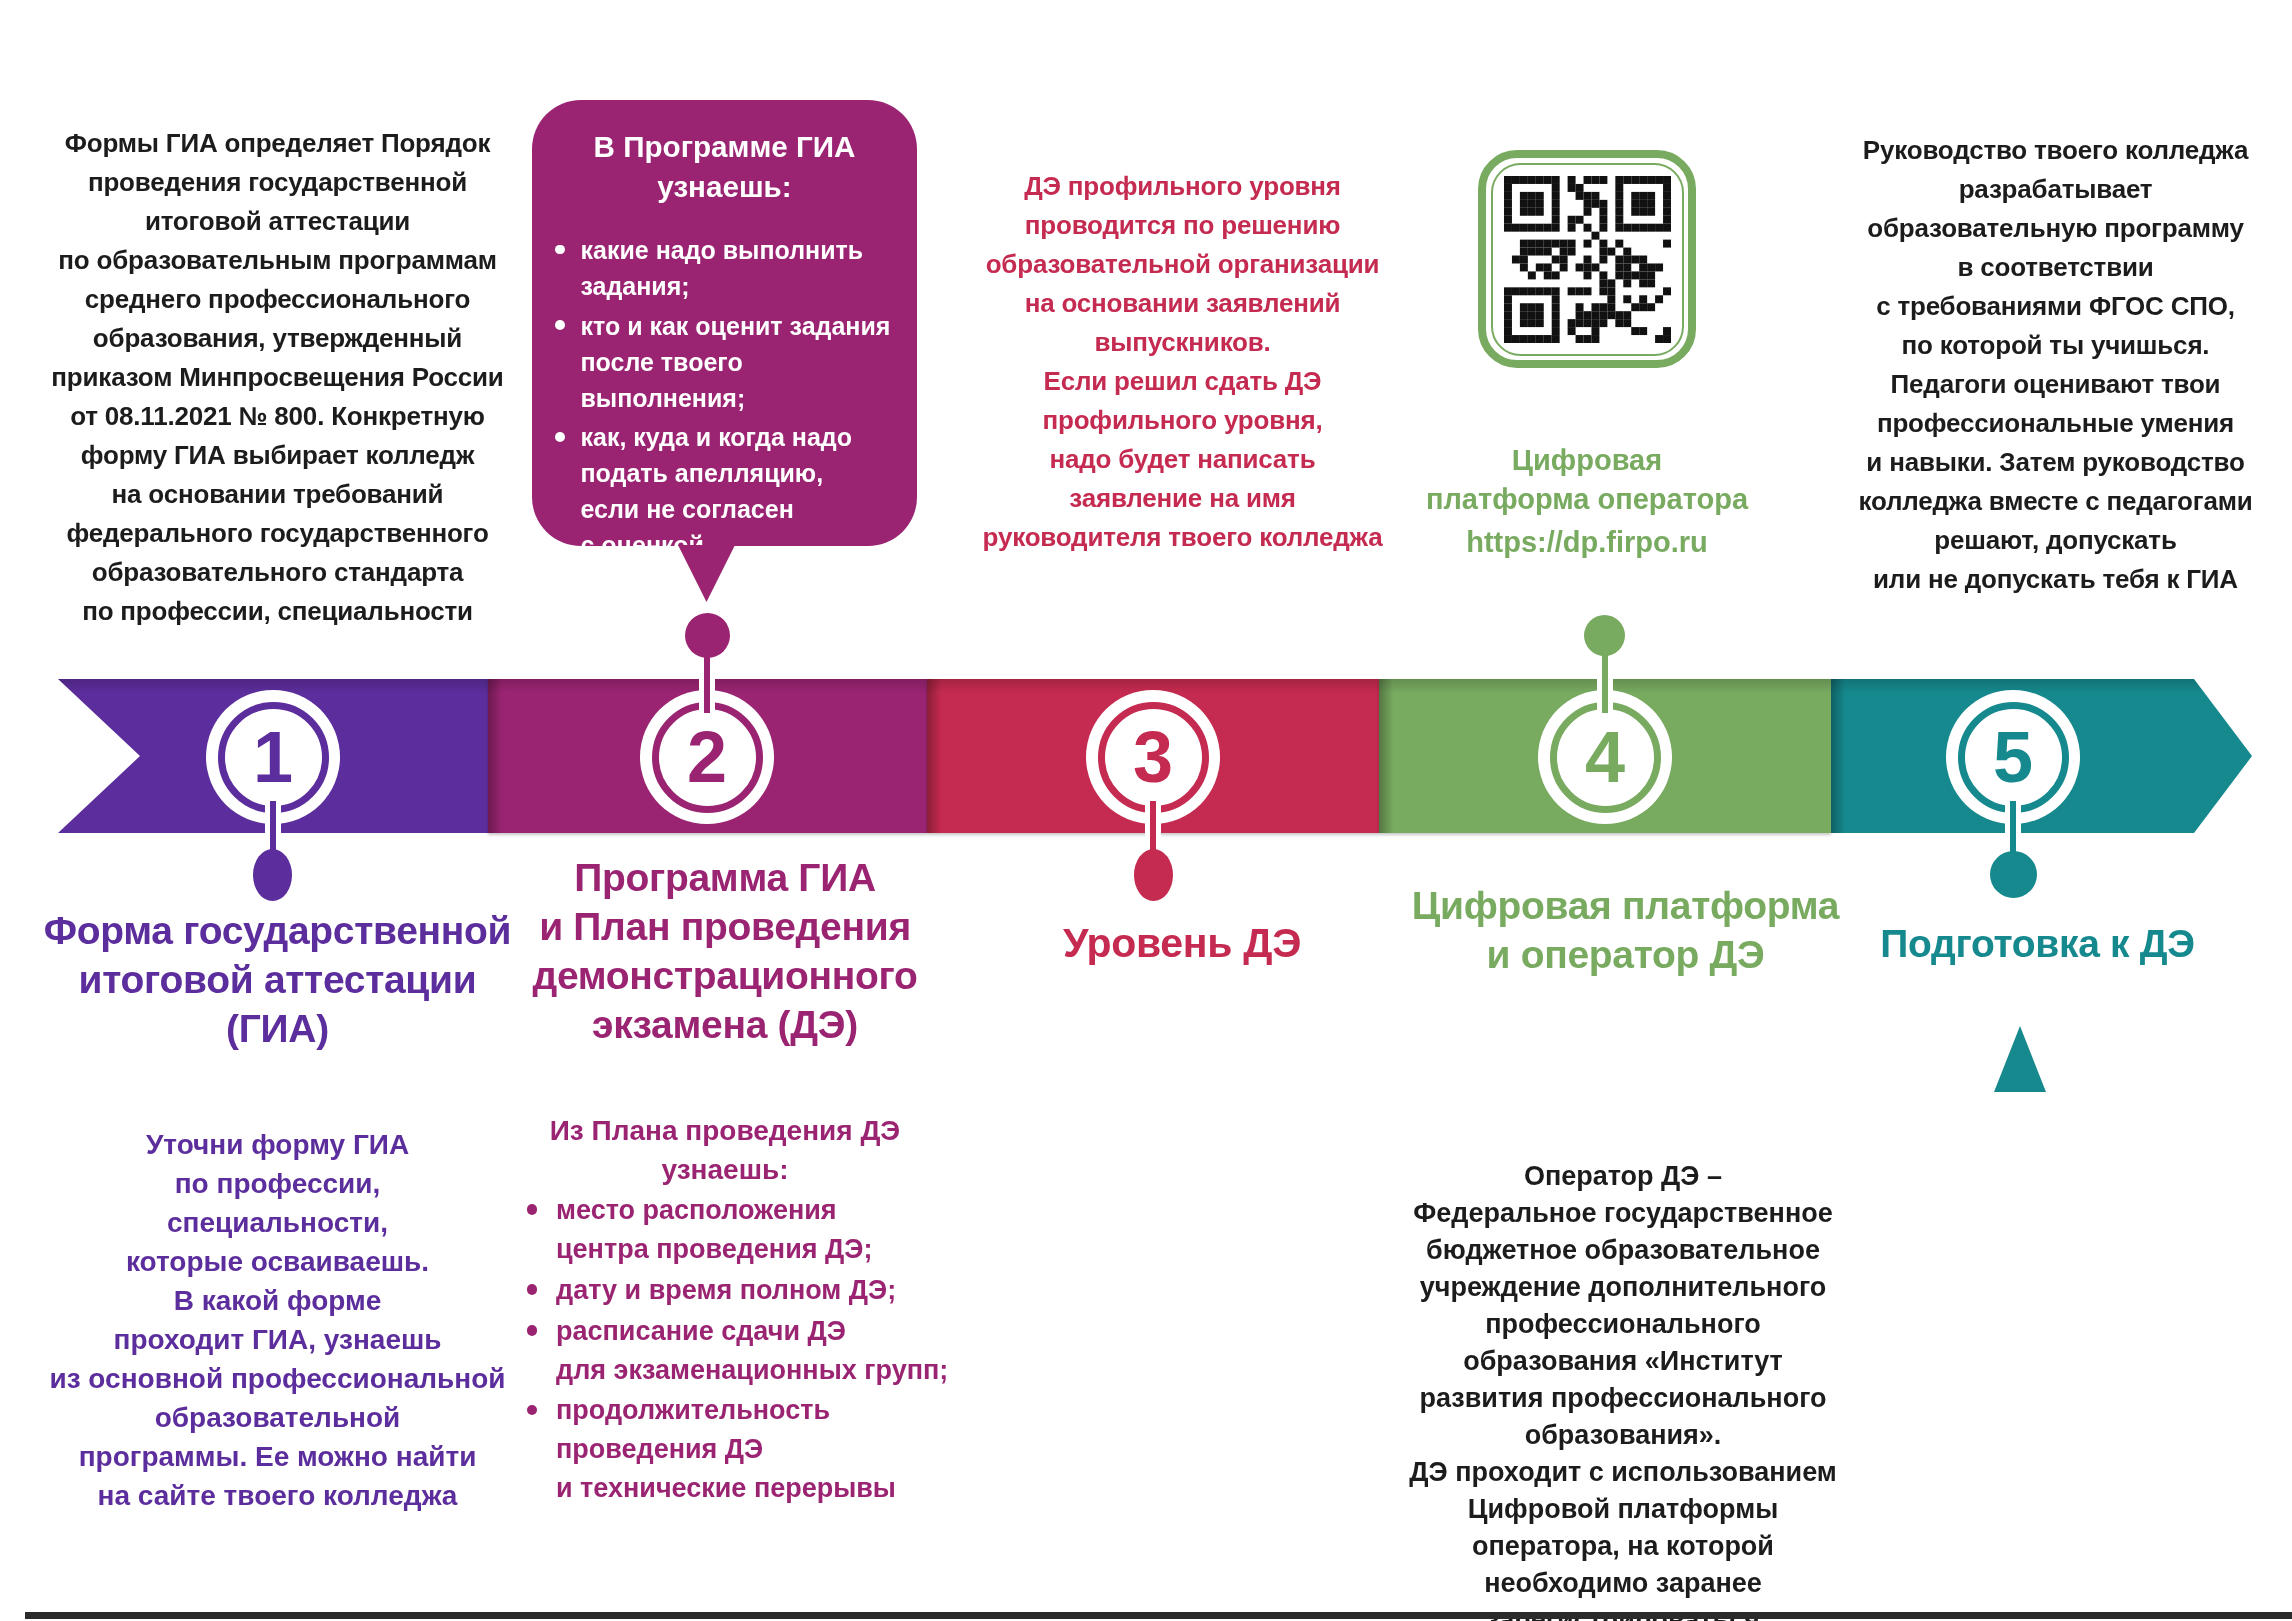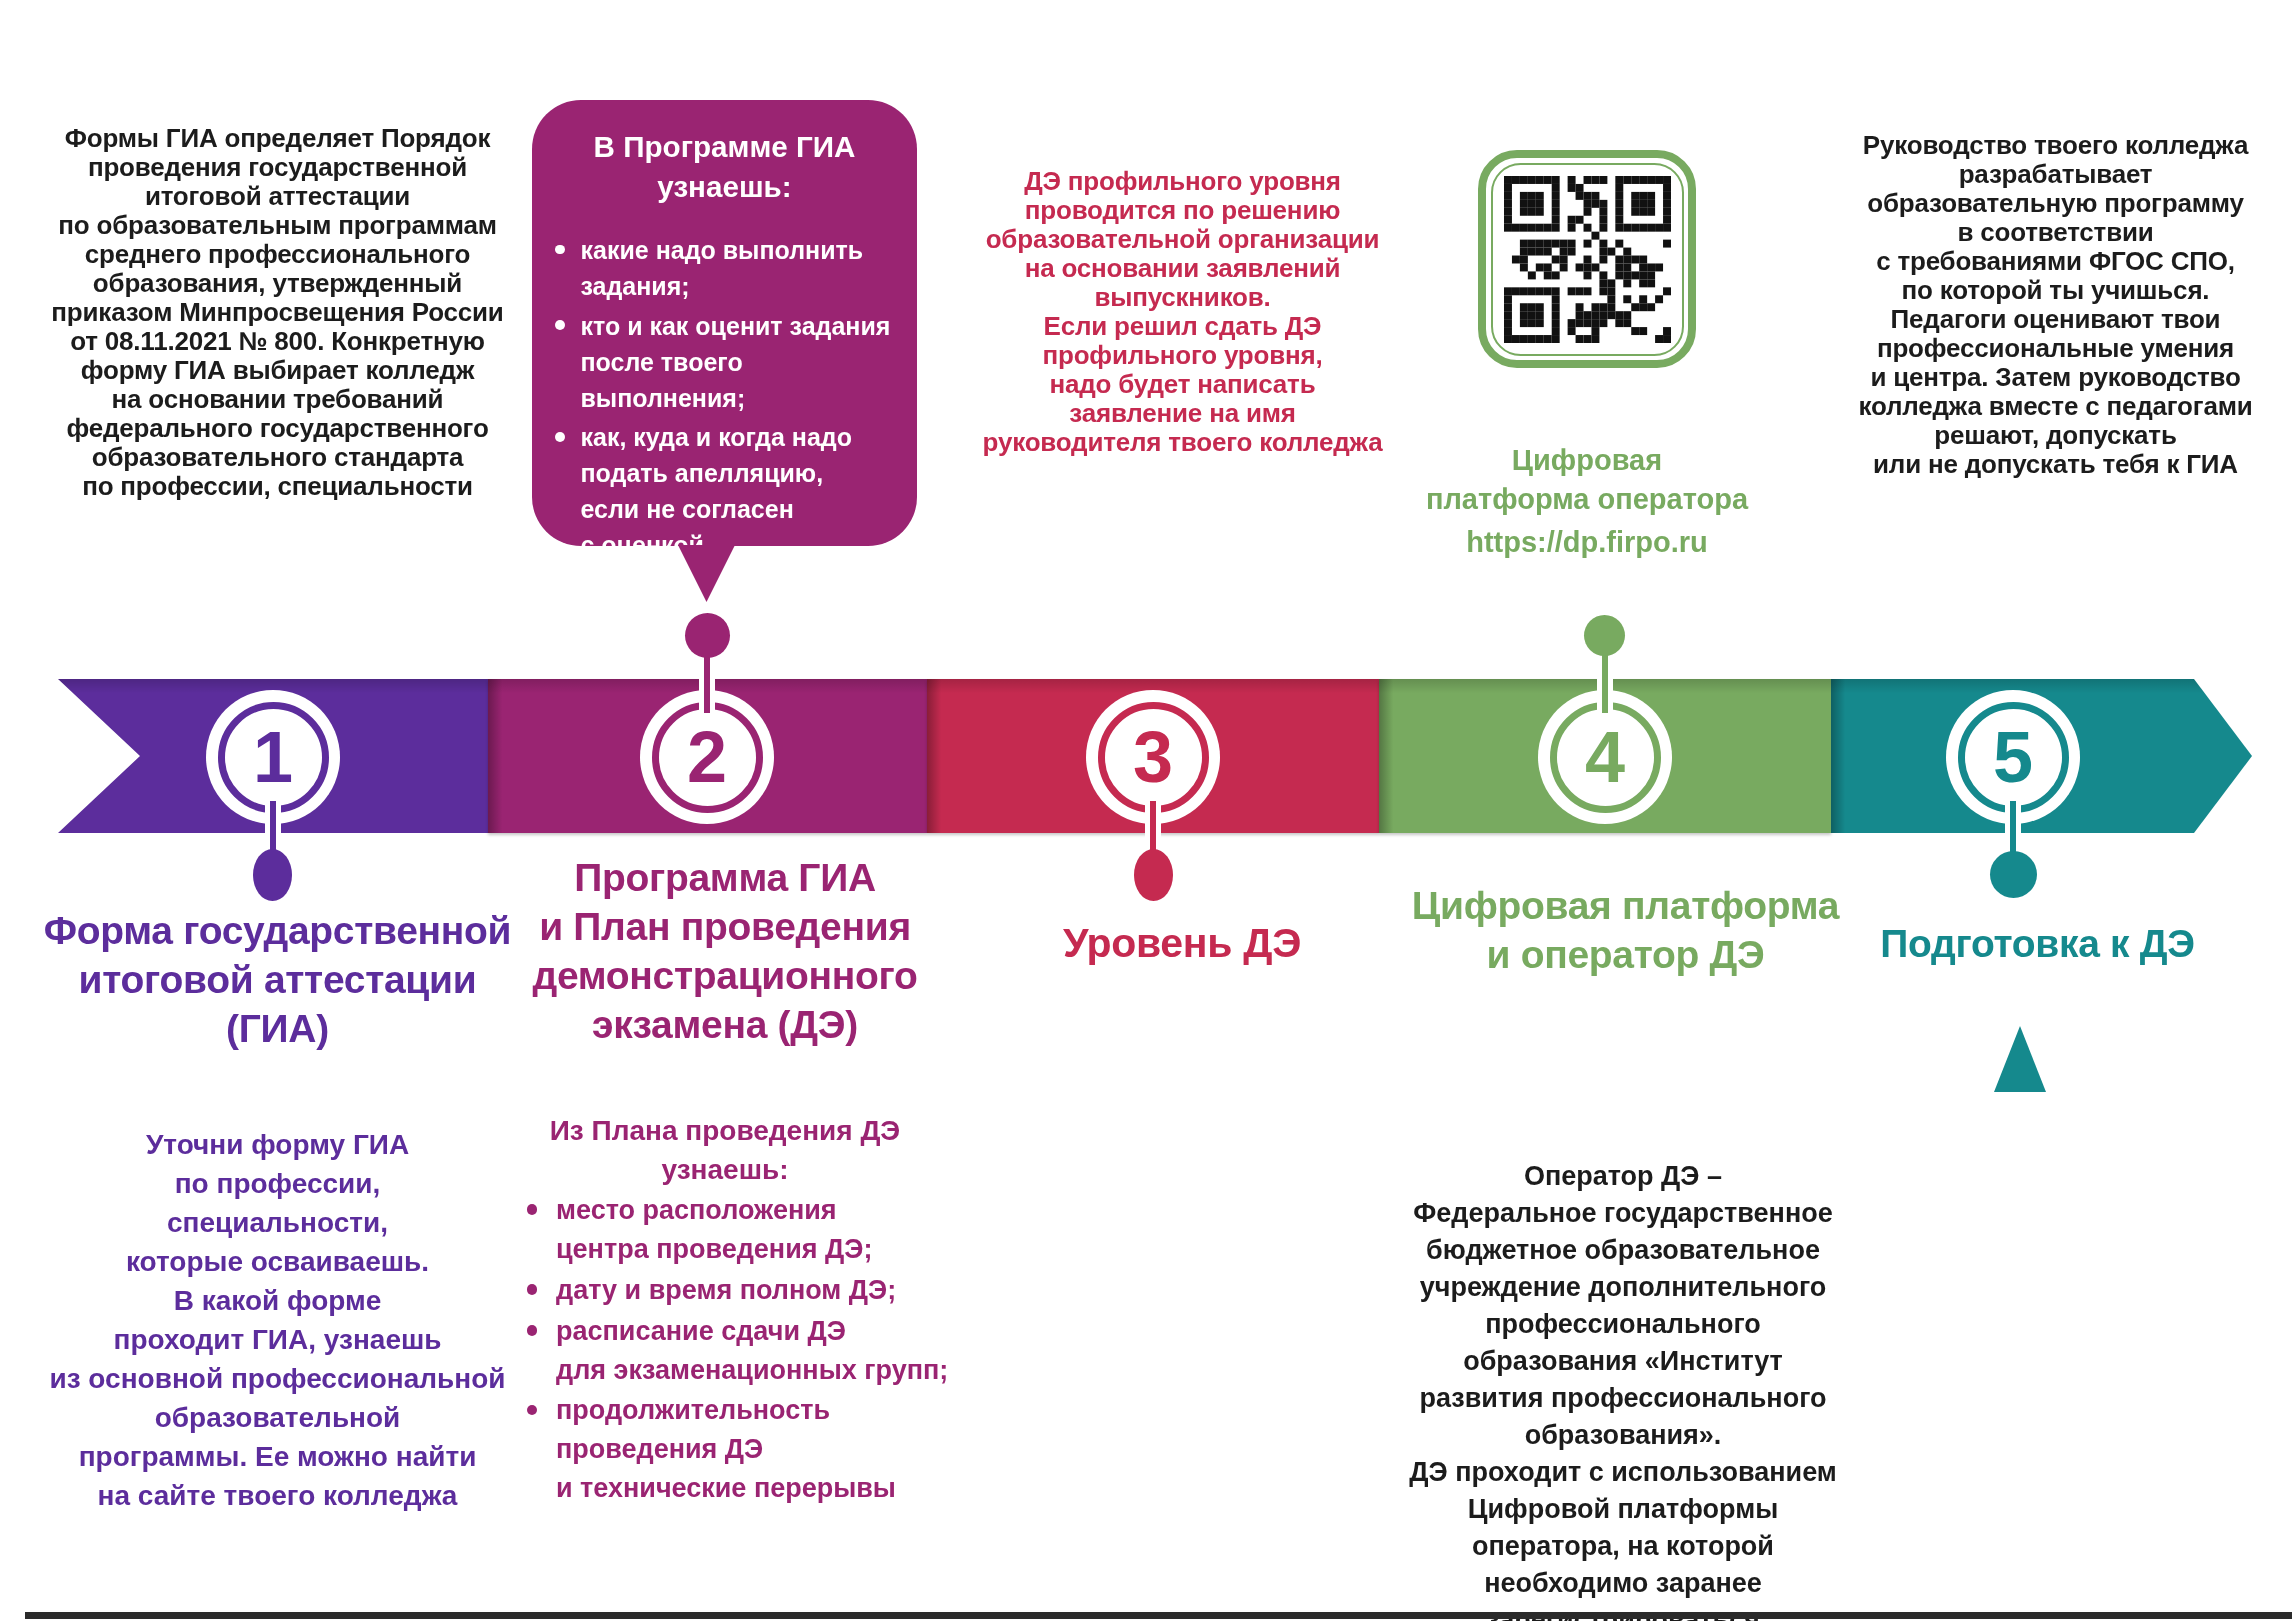--- a/index.html
+++ b/index.html
@@ -4,21 +4,21 @@
 <title>ГИА / ДЭ инфографика</title>
 <style>
   html,body{margin:0;padding:0;background:#fff;}
   .canvas{position:relative;width:2293px;height:1621px;background:#fff;overflow:hidden;
           font-family:"Liberation Sans",sans-serif;color:#1c1c1c;}
   .abs{position:absolute;}
   .center{text-align:center;}
   .pre{white-space:pre-line;}
 
   
-  .t-block{font-size:26px;line-height:29px;font-weight:700;letter-spacing:-0.2px;}
+  .t-block{font-size:26px;line-height:39px;font-weight:700;letter-spacing:-0.2px;}
   .t-black{color:#1c1c1c;}
   .t-accent{color:var(--c);}
 
   
   .bubble{background:var(--c);border-radius:49px;color:#fff;}
   .bubble-title{font-size:29.6px;line-height:40px;font-weight:700;text-align:center;padding-top:27px;}
   .bubble-list{list-style:none;margin:25px 10.7px 0 21.5px;padding:0;}
   .bubble-list li{position:relative;padding-left:27px;font-size:25px;line-height:36px;
                   font-weight:700;color:#fff;text-align:left;white-space:pre-line;margin-bottom:3.6px;}
   .bubble-list li::before{content:'';position:absolute;left:1.8px;top:12.5px;width:9.9px;height:9.9px;
@@ -349,21 +349,21 @@
   <div class="abs qr-caption center" style="left: 1408px; top: 523px; width: 358px; --c: #78aa60;">https://dp.firpo.ru</div>
 
   <div class="abs t-block t-black center pre" style="left:1827px;top:131px;width:457px;">Руководство твоего колледжа
 разрабатывает
 образовательную программу
 в соответствии
 с требованиями ФГОС СПО,
 по которой ты учишься.
 Педагоги оценивают твои
 профессиональные умения
-и центра. Затем руководство
+и навыки. Затем руководство
 колледжа вместе с педагогами
 решают, допускать
 или не допускать тебя к ГИА</div>
 
   <div class="seg seg1" style="--c: #5c2d9c;"></div>
   <div class="seg seg2 seg-shadow" style="--c: #9a2472;"></div>
   <div class="seg seg3 seg-shadow" style="--c: #c52a50;"></div>
   <div class="seg seg4 seg-shadow" style="--c: #78aa60;"></div>
   <div class="seg seg5 seg-shadow" style="--c: #15898d;"></div>
 

